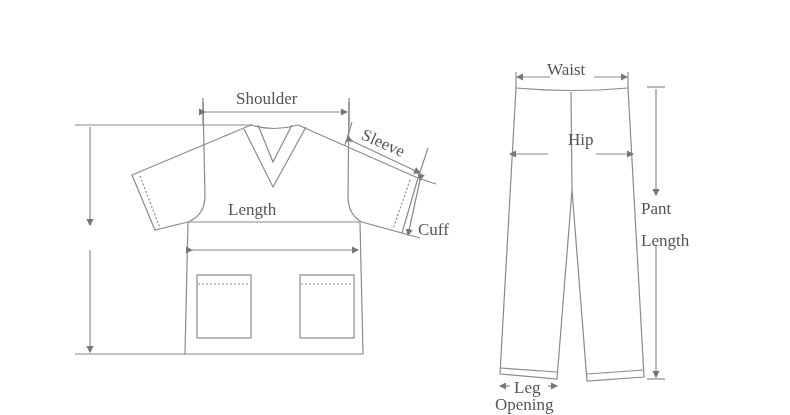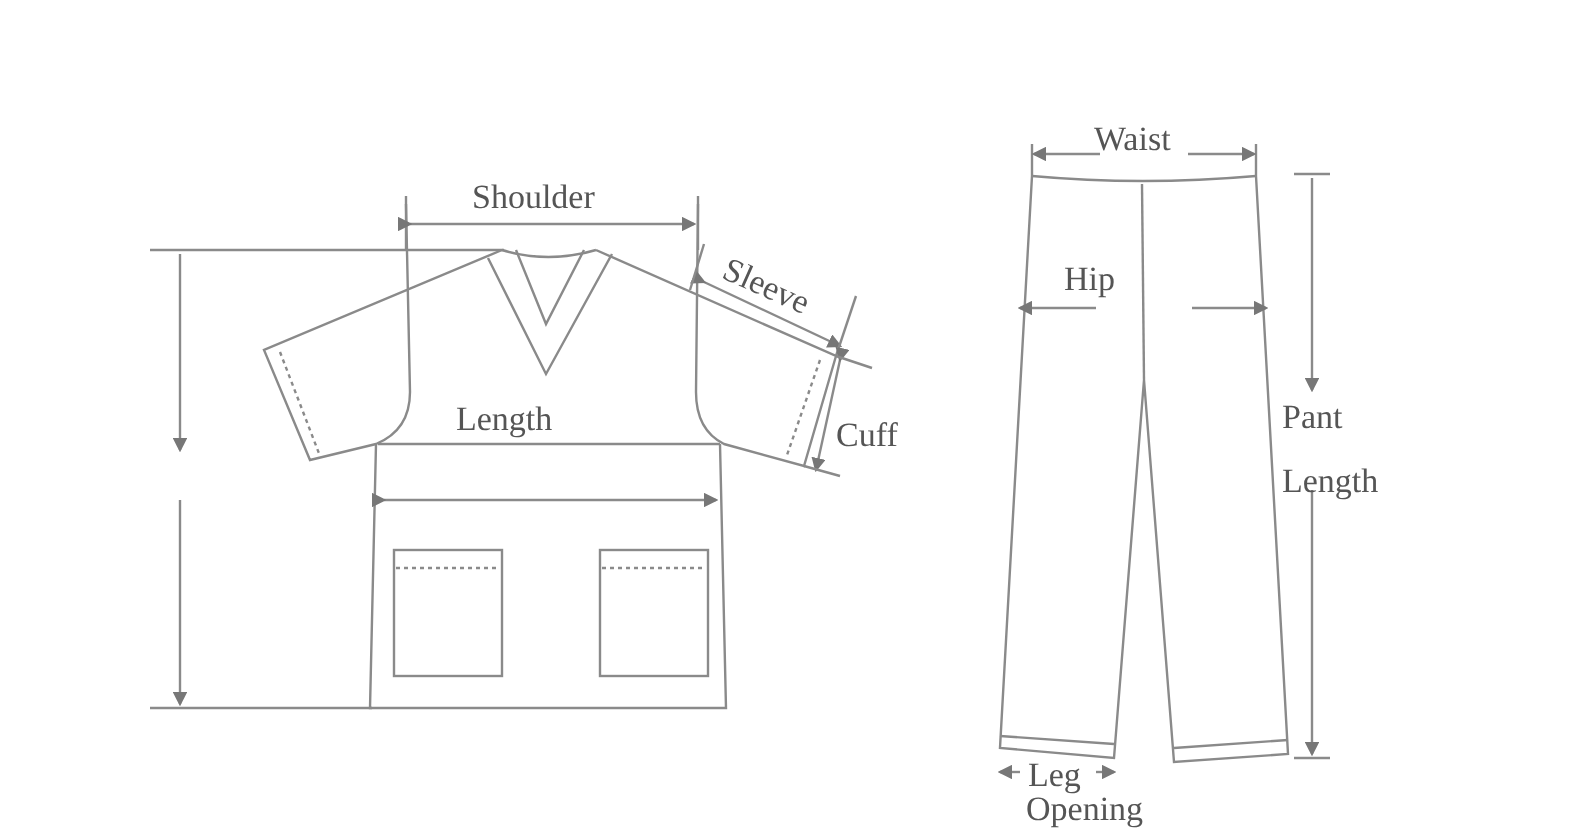--- a/index.html
+++ b/index.html
@@ -77,21 +77,21 @@
         <line x1="656" y1="245" x2="656" y2="377" marker-end="url(#ar)"></line>
         <line x1="510" y1="386" x2="500" y2="386" marker-end="url(#ar)"></line>
         <line x1="548" y1="386" x2="557" y2="386" marker-end="url(#ar)"></line>
       </g>
     </g>
   </svg>
 
   <span class="lbl" style="left:236px;top:90px;text-align:center;">Shoulder</span>
   <span class="lbl" style="left:366px;top:126px;transform:rotate(24deg);transform-origin:left top;">Sleeve</span>
   <span class="lbl" style="left:228px;top:201px;">Length</span>
-  <span class="lbl" style="left:418px;top:209px;text-align:right;">Cuff</span>
+  <span class="lbl" style="left:418px;top:221px;text-align:right;">Cuff</span>
 
   <span class="lbl" style="left:547px;top:61px;text-align:center;">Waist</span>
-  <span class="lbl" style="left:532px;top:131px;">Hip</span>
+  <span class="lbl" style="left:568px;top:131px;">Hip</span>
   <span class="lbl" style="left:641px;top:200px;">Pant</span>
   <span class="lbl" style="left:641px;top:232px;">Length</span>
   <span class="lbl" style="left:514px;top:379px;">Leg</span>
-  <span class="lbl" style="left:513px;top:396px;">Opening</span>
+  <span class="lbl" style="left:495px;top:396px;">Opening</span>
 </div>
 
 </body></html>

